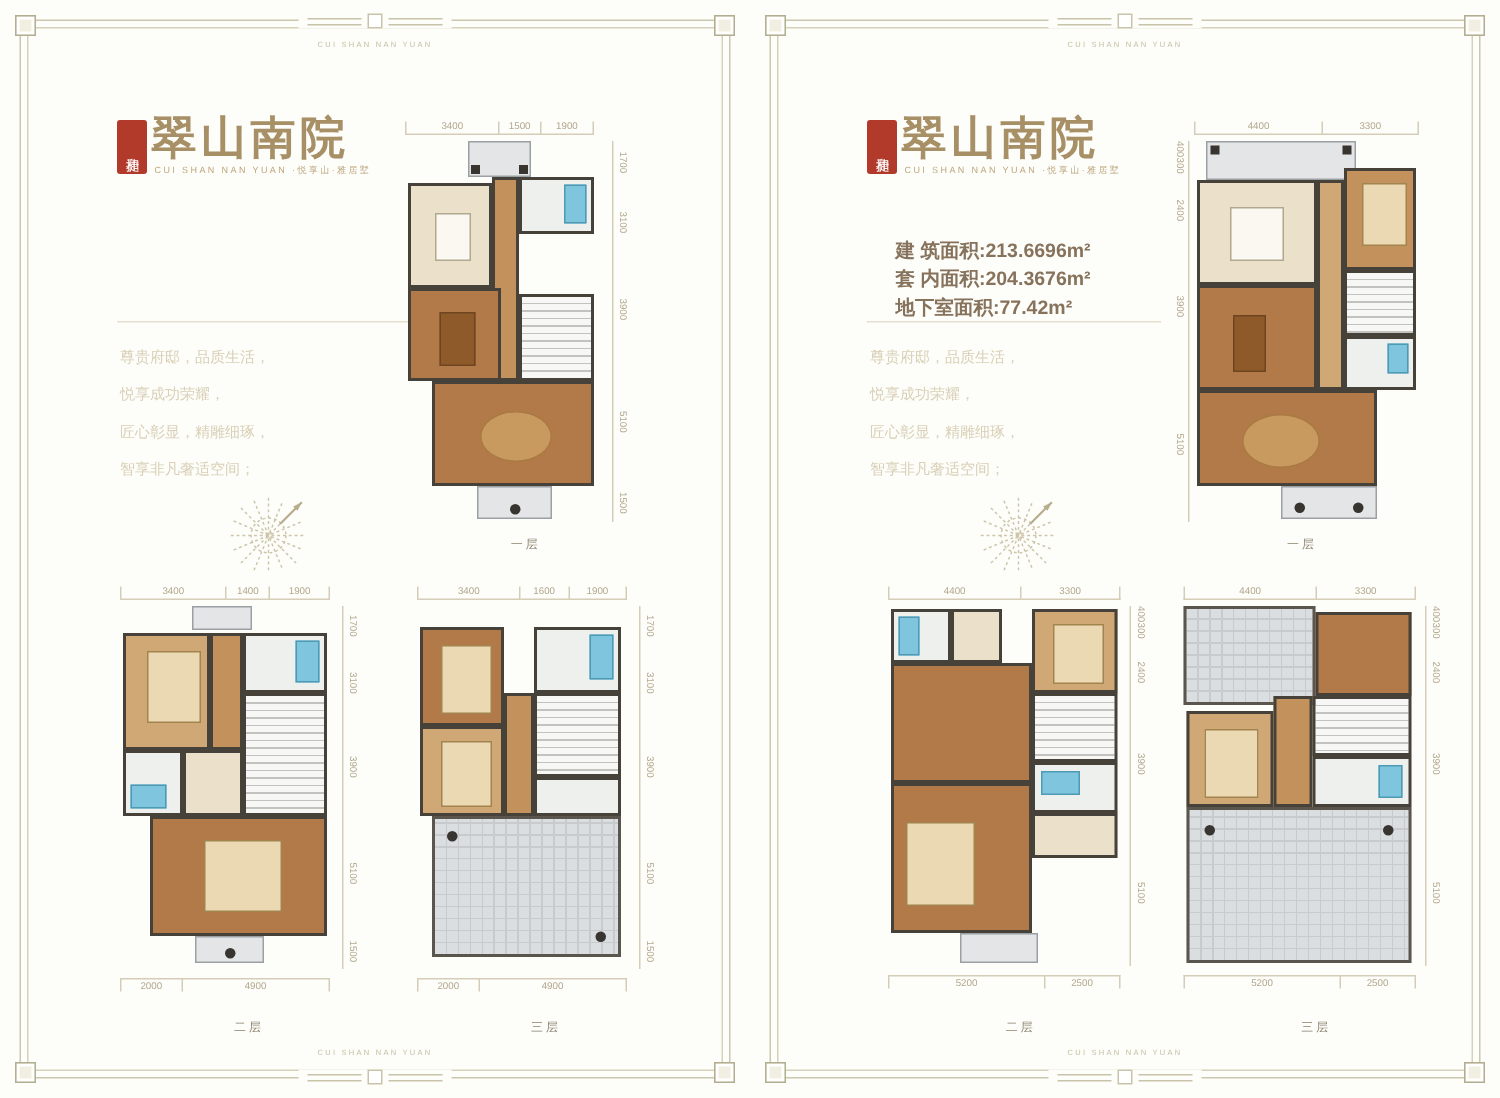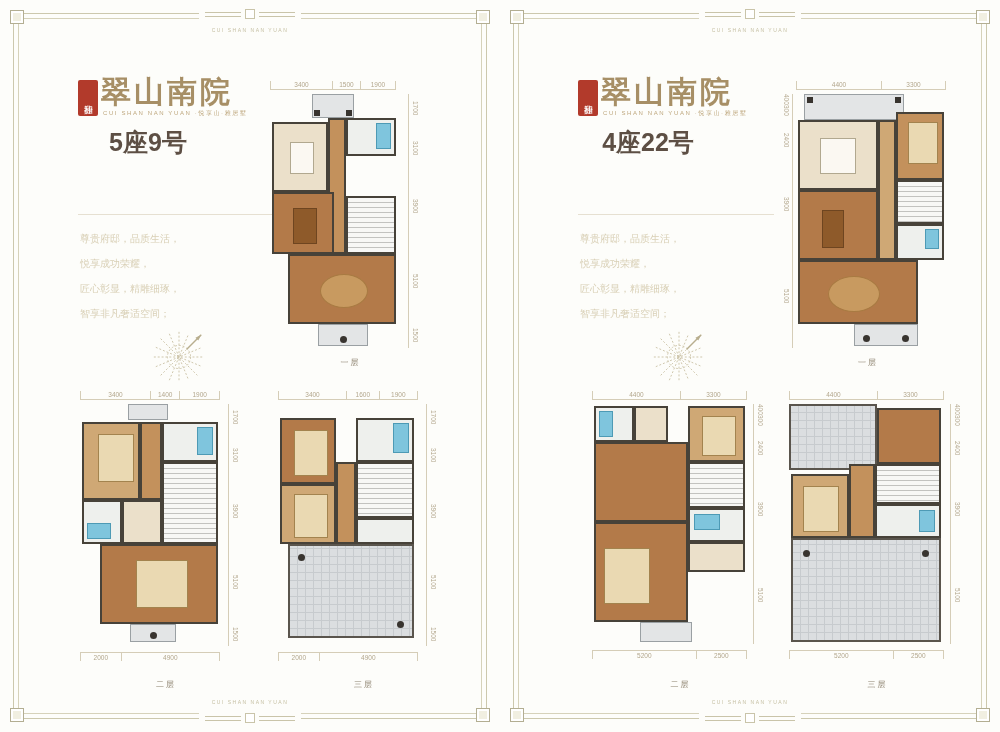--- a/index.html
+++ b/index.html
@@ -85,21 +85,20 @@
   <div class="orn bot">
       <span class="orn-line"></span>
       <span class="orn-sq"></span>
       <span class="orn-line"></span>
     </div>
   <div class="orn-text bot">CUI SHAN NAN YUAN</div>
 
   <div class="p seal">捷和</div>
   <div class="p logo">翠山南院</div>
   <div class="p subtitle">CUI SHAN NAN YUAN ·悦享山·雅居墅</div>
-  <div class="p unit-title">5座9号</div>
 
   <div class="p divider"></div>
 
   <div class="p marketing">
     <div>尊贵府邸，品质生活，</div>
     <div>悦享成功荣耀，</div>
     <div>匠心彰显，精雕细琢，</div>
     <div>智享非凡奢适空间；</div>
   </div>
 
@@ -256,22 +255,26 @@
   <div class="orn bot">
       <span class="orn-line"></span>
       <span class="orn-sq"></span>
       <span class="orn-line"></span>
     </div>
   <div class="orn-text bot">CUI SHAN NAN YUAN</div>
 
   <div class="p seal">捷和</div>
   <div class="p logo">翠山南院</div>
   <div class="p subtitle">CUI SHAN NAN YUAN ·悦享山·雅居墅</div>
-  <div class="p unit-title">4座22号</div>
-
+
+  <div class="p areas">
+    <div><span>建 筑面积</span><span>:213.6696m²</span></div>
+    <div><span>套 内面积</span><span>:204.3676m²</span></div>
+    <div><span>地下室面积</span><span>:77.42m²</span></div>
+  </div>
   <div class="p divider"></div>
 
   <div class="p marketing">
     <div>尊贵府邸，品质生活，</div>
     <div>悦享成功荣耀，</div>
     <div>匠心彰显，精雕细琢，</div>
     <div>智享非凡奢适空间；</div>
   </div>
 
   <div class="p compass">

